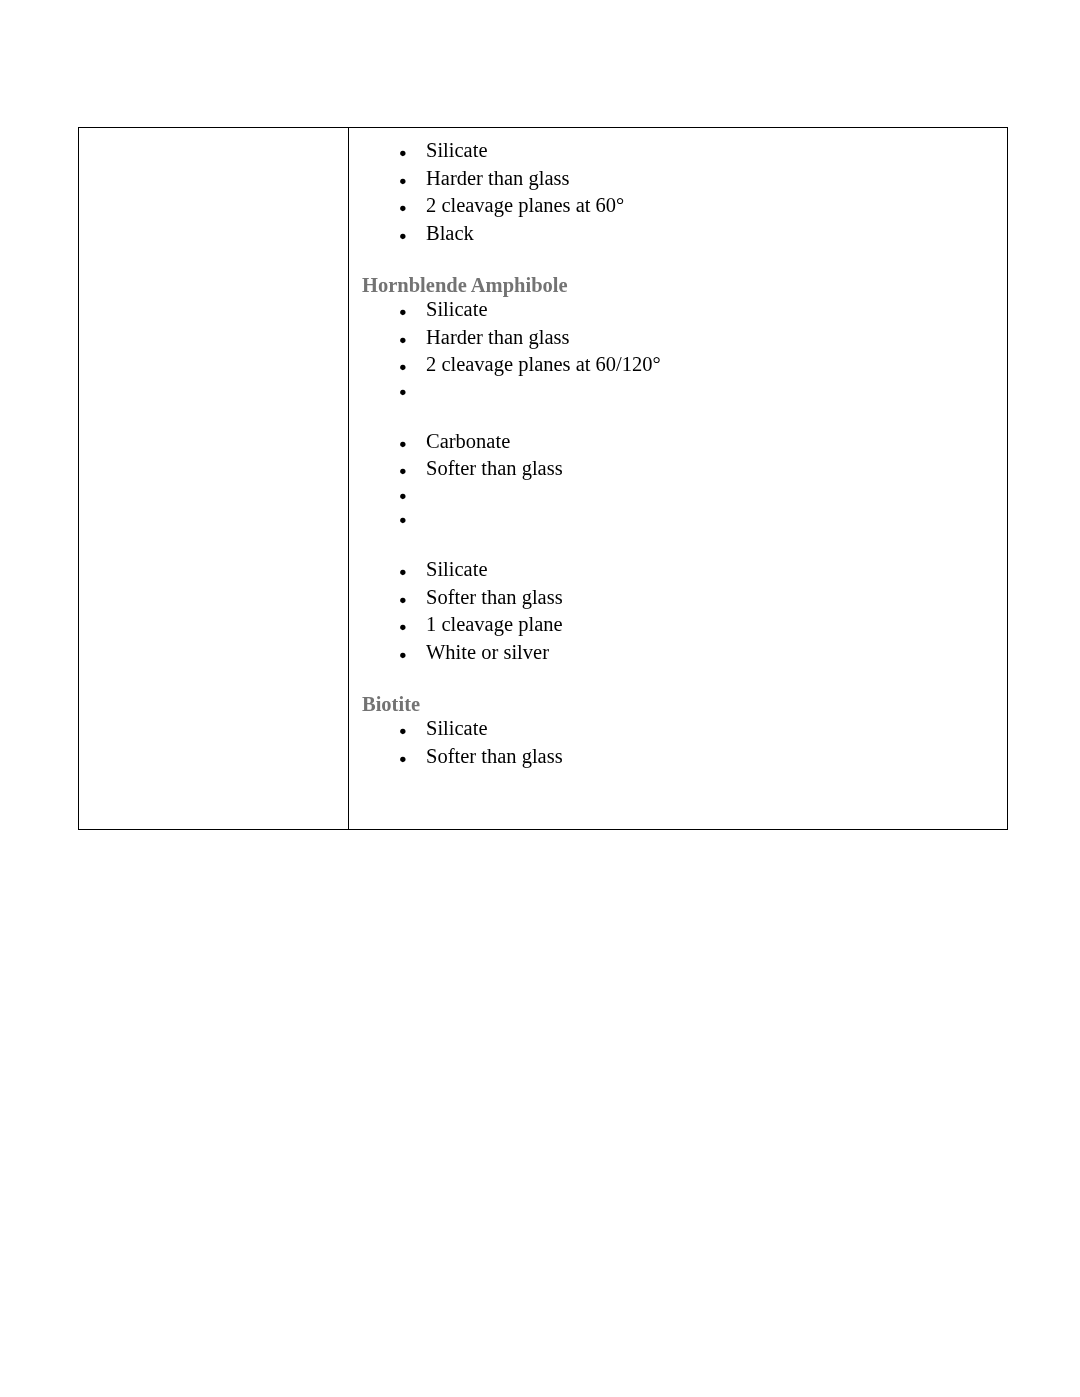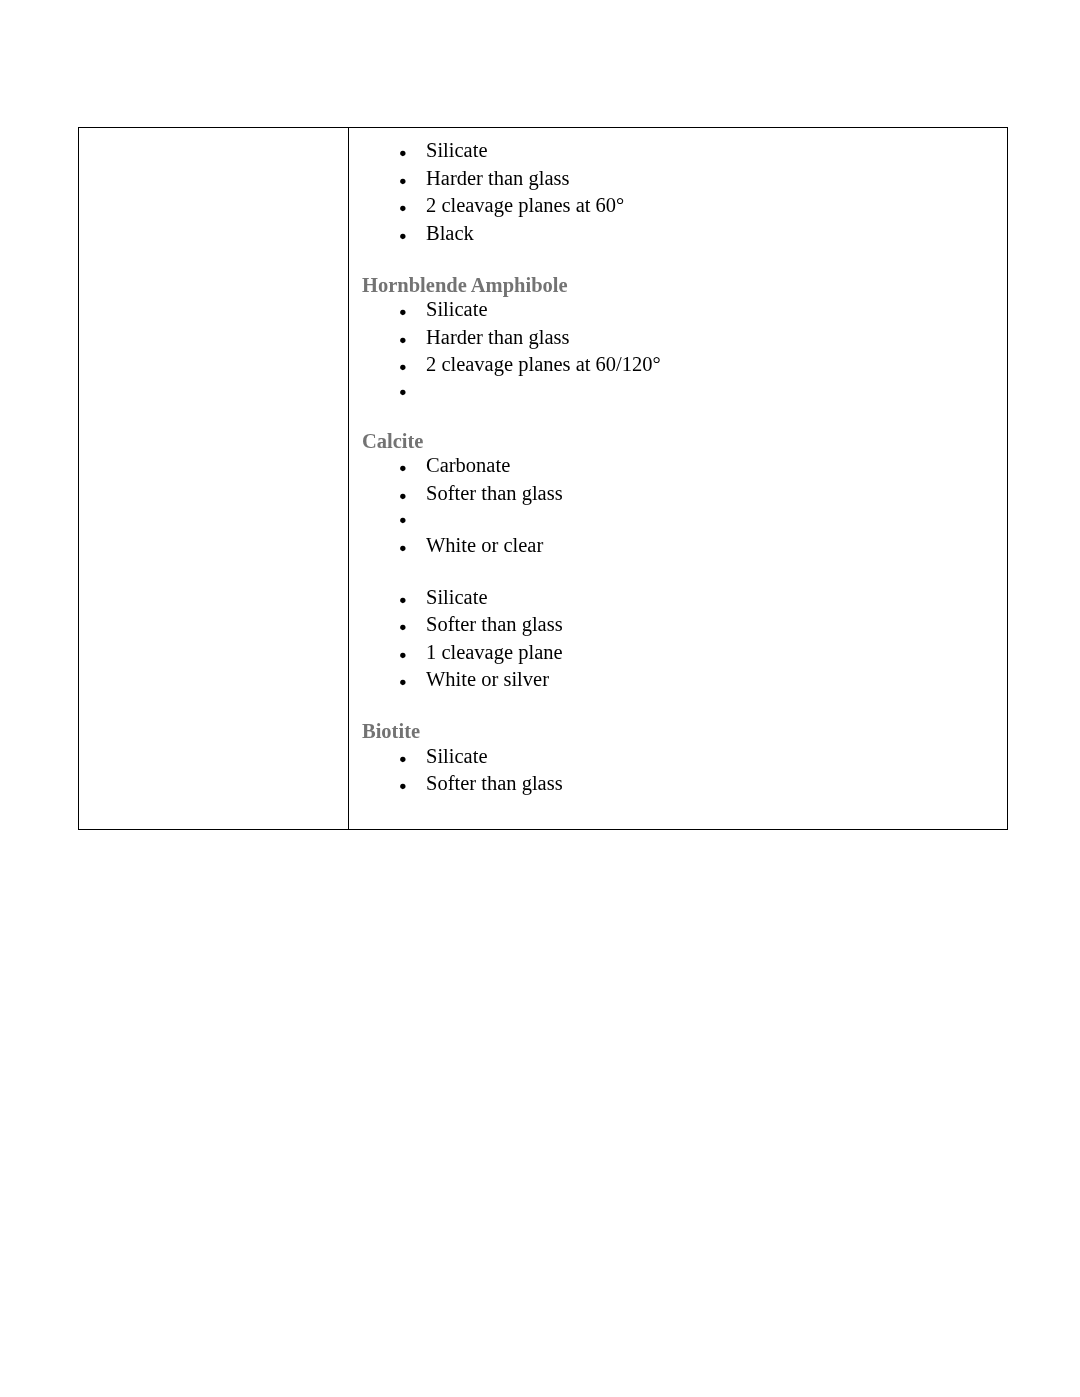--- a/index.html
+++ b/index.html
@@ -108,36 +108,34 @@
               <li>
                 <span class="bullet">●</span>
                 <span class="item-text">2 cleavage planes at 60/120°</span>
               </li>
               <li>
                 <span class="bullet">●</span>
               </li>
             </ul>
           </div>
           <div class="section">
-            <div class="heading">Calcite</div>
             <ul class="bullets">
               <li>
                 <span class="bullet">●</span>
                 <span class="item-text">Carbonate</span>
               </li>
               <li>
                 <span class="bullet">●</span>
                 <span class="item-text">Softer than glass</span>
               </li>
               <li>
                 <span class="bullet">●</span>
               </li>
               <li>
                 <span class="bullet">●</span>
-                <span class="item-text">White or clear</span>
               </li>
             </ul>
           </div>
           <div class="section">
             <ul class="bullets">
               <li>
                 <span class="bullet">●</span>
                 <span class="item-text">Silicate</span>
               </li>
               <li>

